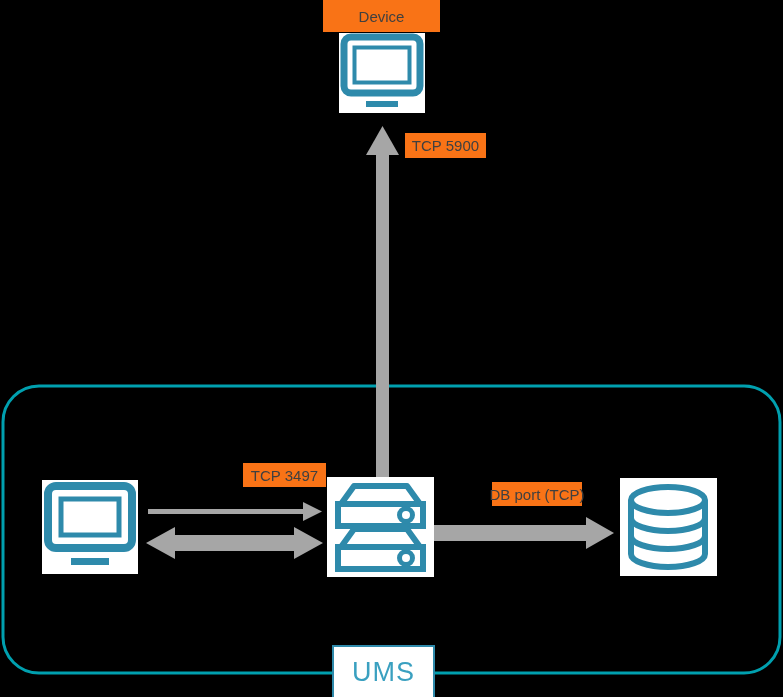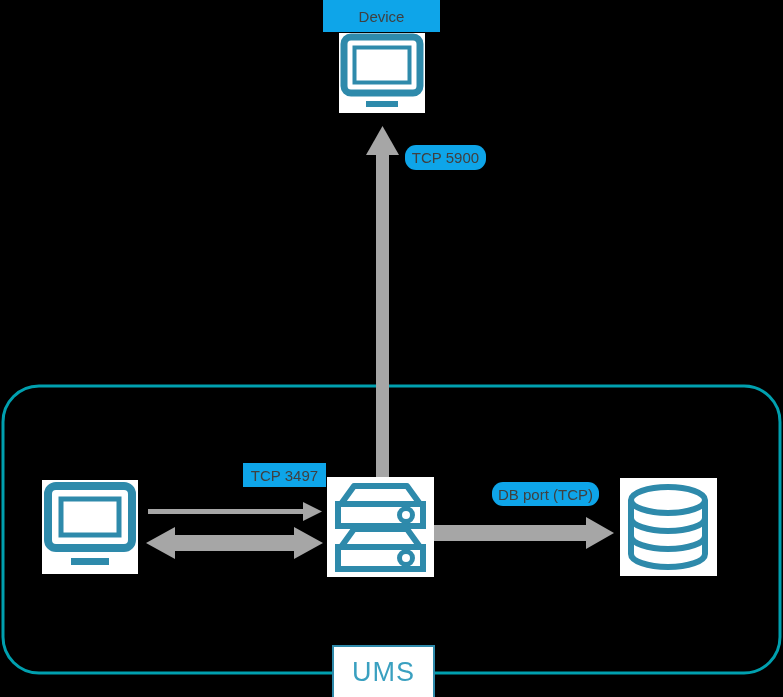--- a/index.html
+++ b/index.html
@@ -24,21 +24,21 @@
   .layer {
     position: absolute;
     left: 0;
     top: 0;
     width: 783px;
     height: 697px;
   }
   
   .chip {
     position: absolute;
-    background: #0ea5e9;
+    background: #f97316;
     color: #404040;
     font-size: 15px;
     line-height: 1;
     display: flex;
     align-items: center;
     justify-content: center;
     white-space: nowrap;
     font-family: "Liberation Sans", sans-serif;
   }
   .ums-chip {
@@ -119,21 +119,21 @@
         <path d="M 11 76 A 37 13 0 0 0 85 76"></path>
         <path d="M 11 40 A 37 13 0 0 0 85 40"></path>
         <path d="M 11 58 A 37 13 0 0 0 85 58"></path>
       </g>
     </g>
 
   </svg>
 
   <div class="chip" style="left:323px; top:0px; width:117px; height:32px;">Device</div>
 
-  <div class="chip" style="left:405px; top:145px; width:81px; height:25px;border-radius:11px;">TCP 5900</div>
+  <div class="chip" style="left:405px; top:133px; width:81px; height:25px;">TCP 5900</div>
 
   <div class="chip" style="left:243px; top:463px; width:83px; height:24px;">TCP 3497</div>
 
-  <div class="chip" style="left:492px; top:482px; width:107px; height:24px;border-radius:11px;">DB port (TCP)</div>
+  <div class="chip" style="left:492px; top:482px; width:90px; height:24px;">DB port (TCP)</div>
 
   <div class="ums-chip" style="left:332px; top:645px; width:99px; height:50px;">UMS</div>
 
 </div>
 
 </body></html>

